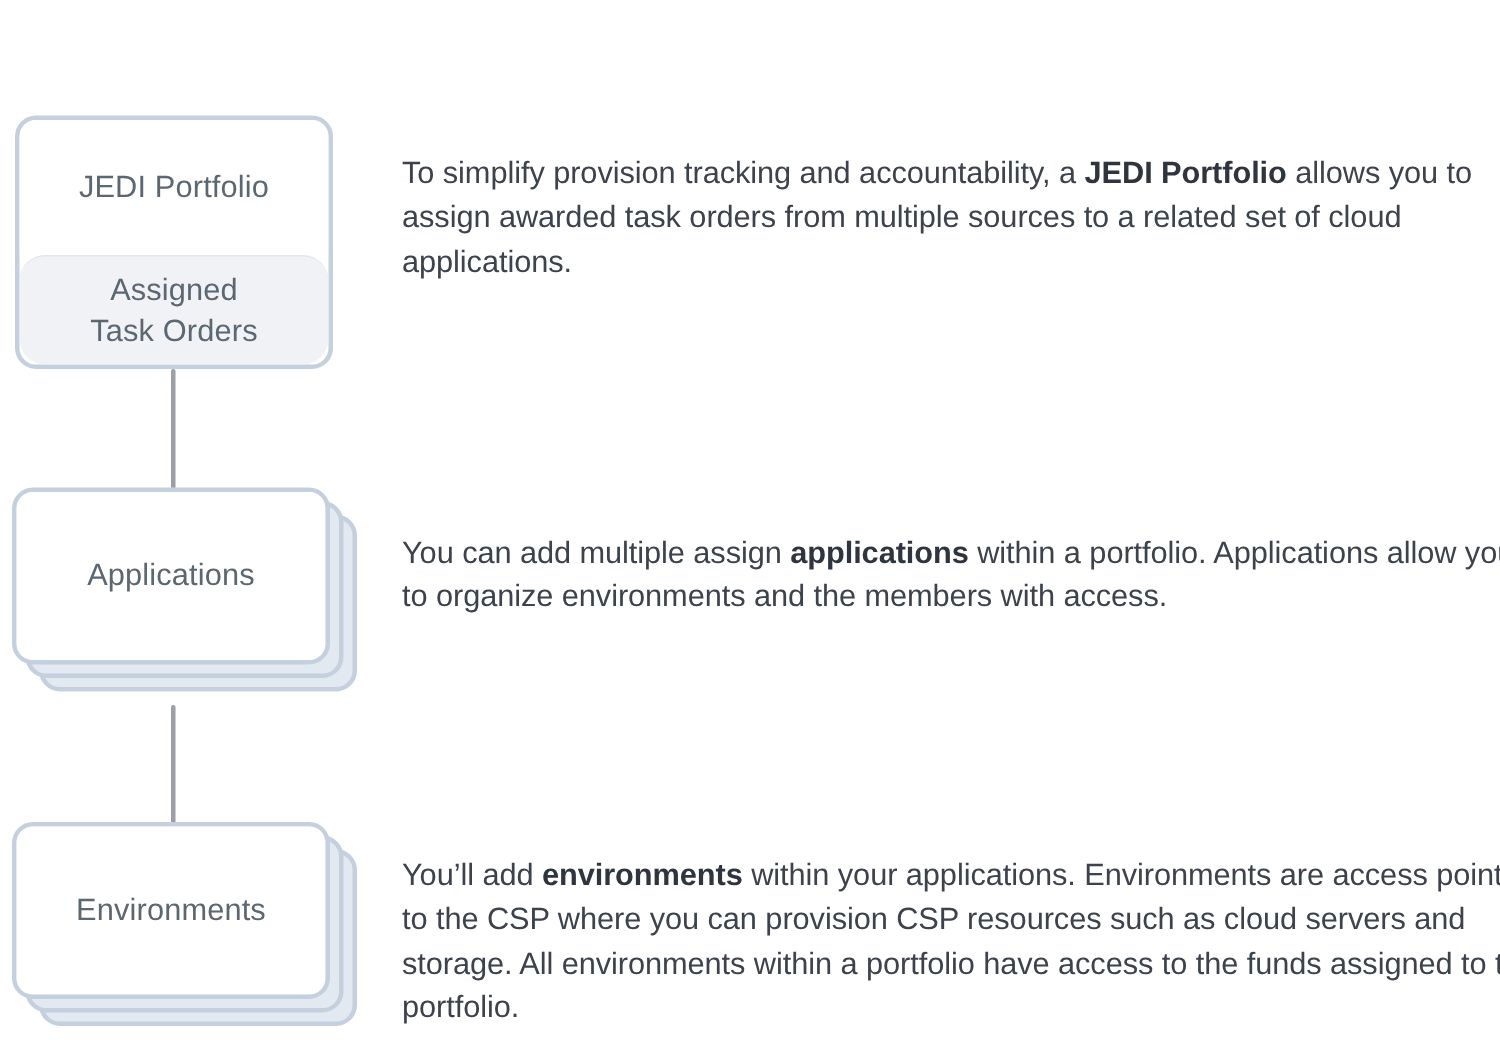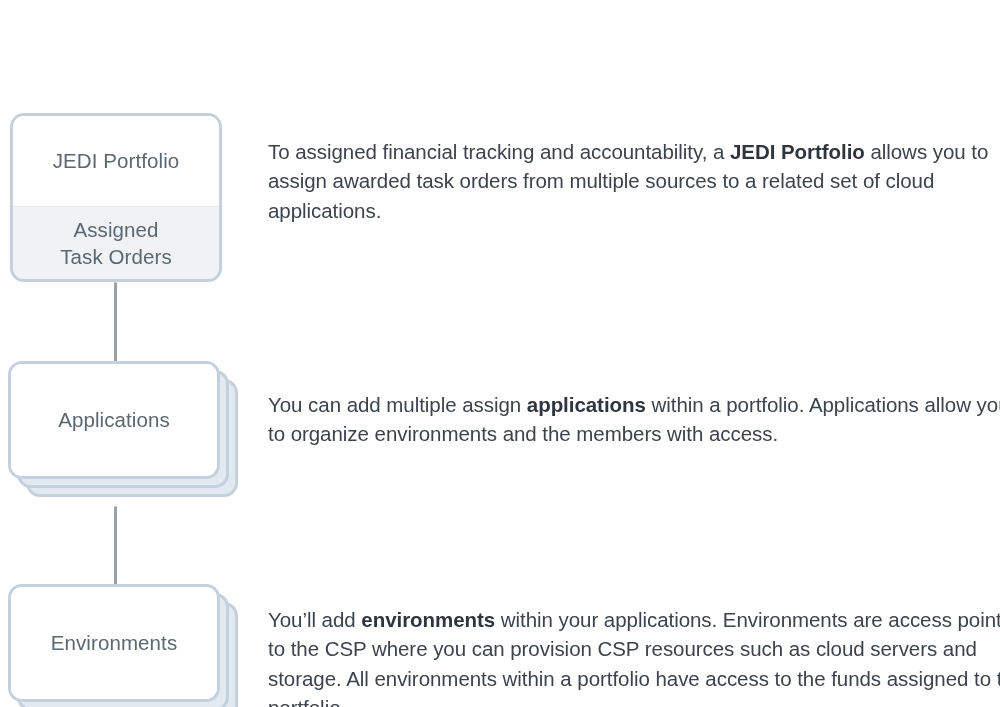--- a/index.html
+++ b/index.html
@@ -16,21 +16,20 @@
     font-family: "Liberation Sans", "DejaVu Sans", sans-serif;
     -webkit-font-smoothing: antialiased;
   }
 
   
   #diagram {
     position: absolute;
     inset: 0;
     width: 1000px;
     height: 668px;
-    margin-top: 36px;
   }
 
   
   .connector {
     position: absolute;
     width: 3px;
     background: #9aa0a6;
     left: 114px;
     border-radius: 2px;
   }
@@ -70,20 +69,21 @@
   }
   .card-section.primary {
     flex: 0 0 90px;
     background: #ffffff;
   }
   .card-section.secondary {
     flex: 1 1 auto;
     background: #f1f2f5;
     border-top: 1px solid #e2e5e9;
     white-space: pre-line;
+    border-radius: 17px;
   }
   .card-section.single {
     flex: 1 1 auto;
     background: #ffffff;
   }
 
   
   #node-portfolio { left: 10px; top: 77px; width: 212px; height: 169px; }
   #node-portfolio .card { left: 0; top: 0; width: 212px; height: 169px; }
 
@@ -141,21 +141,21 @@
 
   <div class="node" id="node-environments">
     <div class="stack-layer layer-3"></div>
     <div class="stack-layer layer-2"></div>
     <div class="card">
       <div class="card-section single">Environments</div>
     </div>
   </div>
 
   <p class="description" id="desc-portfolio">
-    <span>To assigned financial tracking and accountability, a </span><b>JEDI Portfolio</b><span> allows you to assign awarded task orders from multiple sources to a related set of cloud applications.</span>
+    <span>To simplify provision tracking and accountability, a </span><b>JEDI Portfolio</b><span> allows you to assign awarded task orders from multiple sources to a related set of cloud applications.</span>
   </p>
 
   <p class="description" id="desc-applications">
     <span>You can add multiple assign </span><b>applications</b><span> within a portfolio. Applications allow you to organize environments and the members with access.</span>
   </p>
 
   <p class="description" id="desc-environments">
     <span>You’ll add </span><b>environments</b><span> within your applications. Environments are access points to the CSP where you can provision CSP resources such as cloud servers and storage. All environments within a portfolio have access to the funds assigned to the portfolio.</span>
   </p>
 

